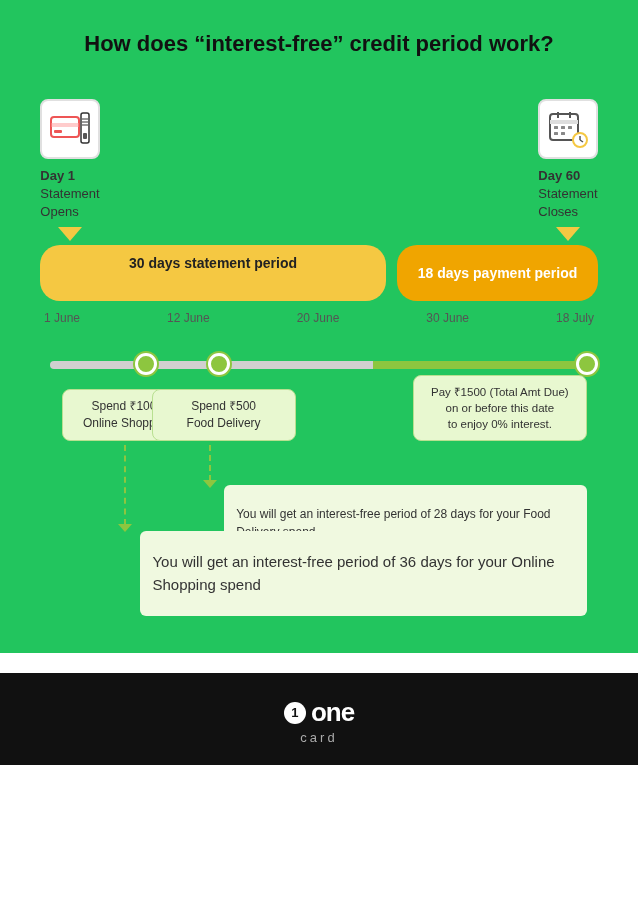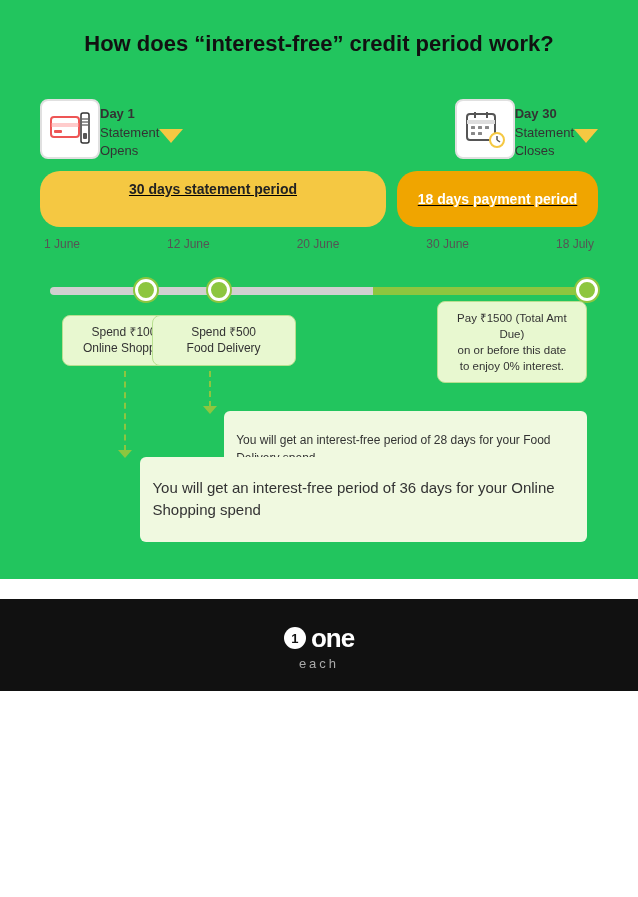--- a/index.html
+++ b/index.html
@@ -218,21 +218,21 @@
     .icons-absolute-row {
       display: flex;
       justify-content: space-between;
       align-items: flex-end;
       padding: 0 0px;
       margin-bottom: 0;
     }
 
     .icon-col {
       display: flex;
-      flex-direction: row;
+      flex-direction: column;
       align-items: center;
     }
 
     .icon-col-right {
       align-items: center;
     }
   </style>
 </head>
 <body>
 
@@ -280,30 +280,30 @@
             <rect x="21" y="18" width="4" height="3" rx="0.5" fill="#888"></rect>
             <rect x="7" y="24" width="4" height="3" rx="0.5" fill="#888"></rect>
             <rect x="14" y="24" width="4" height="3" rx="0.5" fill="#888"></rect>
 
             <circle cx="33" cy="32" r="7" fill="#fff" stroke="#f5c842" stroke-width="2"></circle>
             <line x1="33" y1="28" x2="33" y2="32" stroke="#555" stroke-width="1.5"></line>
             <line x1="33" y1="32" x2="36" y2="34" stroke="#555" stroke-width="1.5"></line>
           </svg>
         </div>
         <div class="icon-label">
-          <strong>Day 30</strong><br>Statement<br>Closes
+          <strong>Day 60</strong><br>Statement<br>Closes
         </div>
         <div style="margin-top:6px;">
           <div class="arrow-down"></div>
         </div>
       </div>
 
     </div>
 
-    <div class="period-bars" style="margin-top:4px;text-decoration:underline;">
+    <div class="period-bars" style="margin-top:4px;">
       <div class="bar-statement">30 days statement period</div>
       <div class="bar-payment">18 days payment period</div>
     </div>
 
     <div class="date-labels">
       <span>1 June</span>
       <span>12 June</span>
       <span>20 June</span>
       <span>30 June</span>
       <span>18 July</span>
@@ -320,21 +320,21 @@
       <div class="timeline-dot" style="left: 98%;"></div>
 
       <div class="tx-box" style="left: 4%; top: 46px; width: 130px;">
         <span>Spend ₹1000<br>Online Shopping</span>
       </div>
 
       <div class="tx-box" style="left: 20%; top: 46px; width: 144px;">
         <span>Spend ₹500<br>Food Delivery</span>
       </div>
 
-      <div class="pay-box" style="right: 2%; top: 32px; width: 150px;">
+      <div class="pay-box" style="right: 2%; top: 32px; width: 174px;">
         <span>Pay ₹1500 (Total Amt Due)<br>on or before this date<br>to enjoy 0% interest.</span>
       </div>
 
       <div style="position:absolute; left: calc(20% + 57px); top: 102px; width:2px; height:36px; border-left:2px dashed #8dc63f;"></div>
       <div class="dashed-arrow-down" style="left: calc(20% + 51px); top: 137px;"></div>
 
       <div style="position:absolute; left: calc(4% + 62px); top: 102px; width:2px; height:80px; border-left:2px dashed #8dc63f;"></div>
       <div class="dashed-arrow-down" style="left: calc(4% + 56px); top: 181px;"></div>
 
       <div class="info-box" style="position:absolute; left: 33%; top: 142px; right: 2%; font-size:12px;">
@@ -351,15 +351,15 @@
 
 <div class="footer">
   <div class="footer-logo">
     <div style="display:flex; align-items:center; gap:2px;">
 
       <div style="width:22px; height:22px; background:#fff; border-radius:50%; display:flex; align-items:center; justify-content:center; margin-right:3px;">
         <span style="color:#111; font-size:13px; font-weight:900;">1</span>
       </div>
       <span style="color:#fff; font-size:26px; font-weight:900; letter-spacing:-1px;">one</span>
     </div>
-    <div style="color:#aaa; font-size:13px; letter-spacing:3px; margin-top:2px;">each</div>
+    <div style="color:#aaa; font-size:13px; letter-spacing:3px; margin-top:2px;">card</div>
   </div>
 </div>
 
 </body></html>

